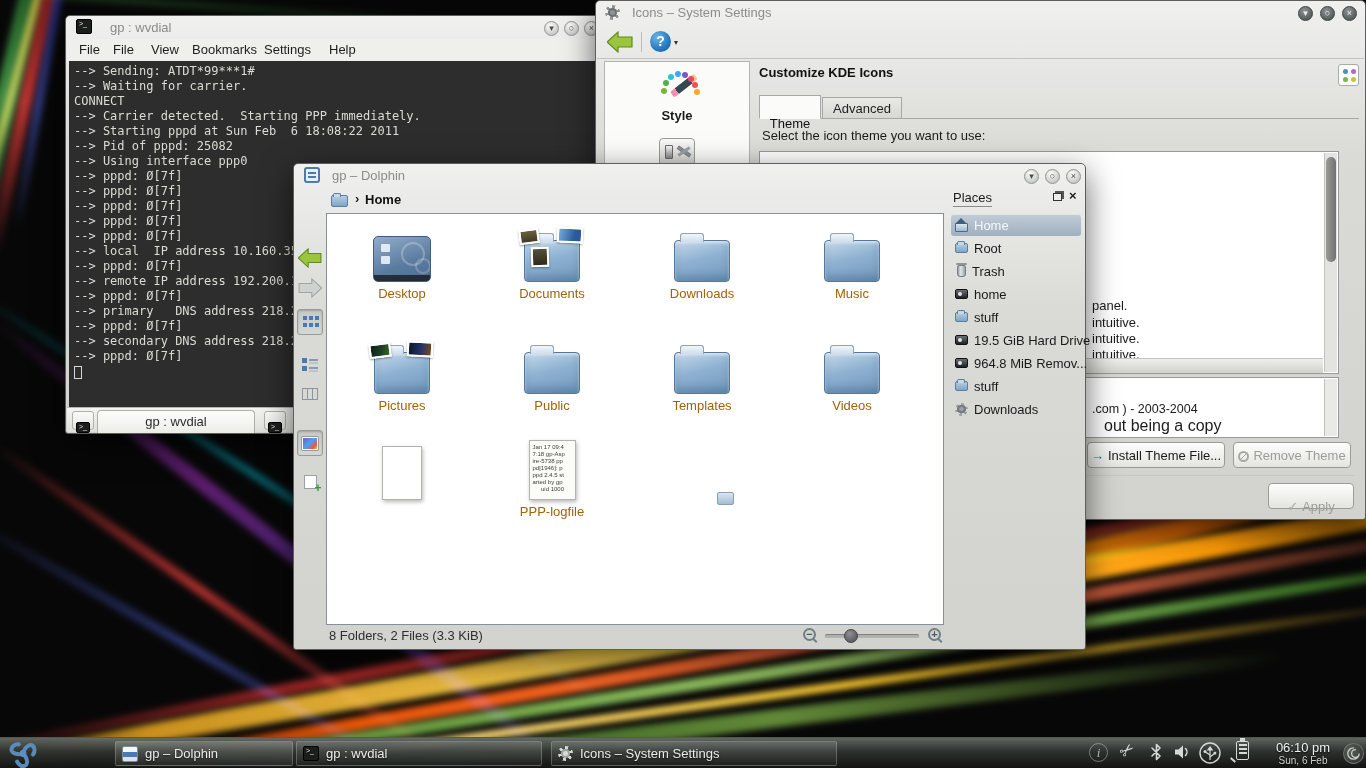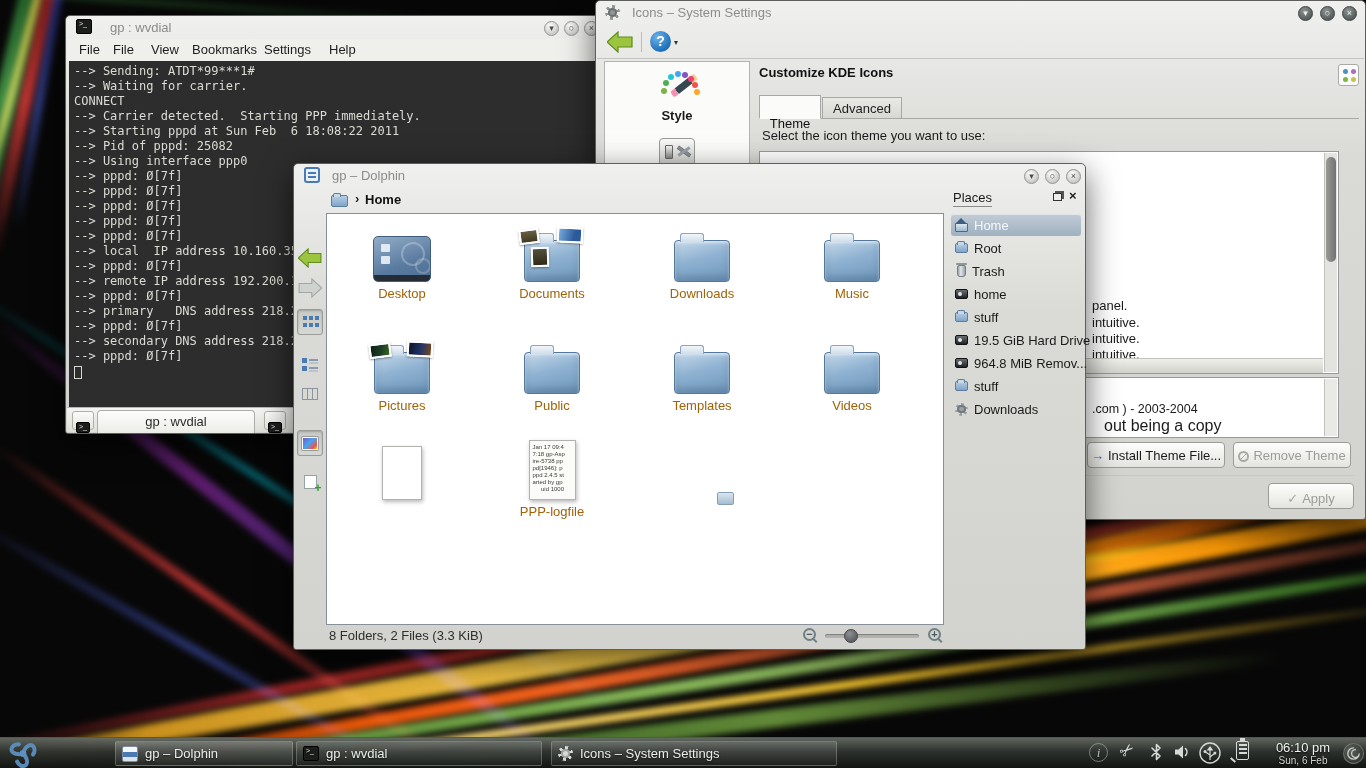--- a/index.html
+++ b/index.html
@@ -268,21 +268,21 @@
       <div class="scrollbar" style="background:#e9e9e5;"></div>
     </div>
 
     <div class="ss-btn" style="left:491px;top:441px;width:138px;padding-top:5px;">
       <span style="color:#2f6fc4;font-weight:bold;margin-right:4px;">→</span><span>Install Theme File...</span>
     </div>
     <div class="ss-btn disabled" style="left:637px;top:441px;width:118px;padding-top:5px;">
       <span style="display:inline-block;width:11px;height:11px;border:2px solid #a8a9a4;border-radius:50%;position:relative;top:2px;margin-right:4px;background:linear-gradient(135deg,transparent 44%,#a8a9a4 44% 56%,transparent 56%);"></span><span>Remove Theme</span>
     </div>
     <div style="position:absolute;left:170px;top:474px;width:588px;height:1px;background:#c6c7c2;"></div>
-    <div class="ss-btn disabled" style="left:672px;top:482px;width:86px;padding-top:7px;">
+    <div class="ss-btn disabled" style="left:672px;top:482px;width:86px;padding-top:15px;">
       <span style="color:#a8a9a4;margin-right:4px;">✓</span><span>Apply</span>
     </div>
   </div>
 
   <div class="window" id="dolphin" style="left:293px;top:163px;width:793px;height:487px;z-index:30;">
     <div class="titlebar">
       <span style="position:absolute;left:10px;top:3px;width:16px;height:16px;border:2px solid #4a7ab0;border-radius:3px;background:#e8f0f8;">
         <span style="position:absolute;left:2px;top:3px;width:8px;height:2px;background:#4a7ab0;box-shadow:0 4px 0 #4a7ab0;"></span>
       </span>
       <span class="wtitle" style="left:38px;">gp – Dolphin</span>

